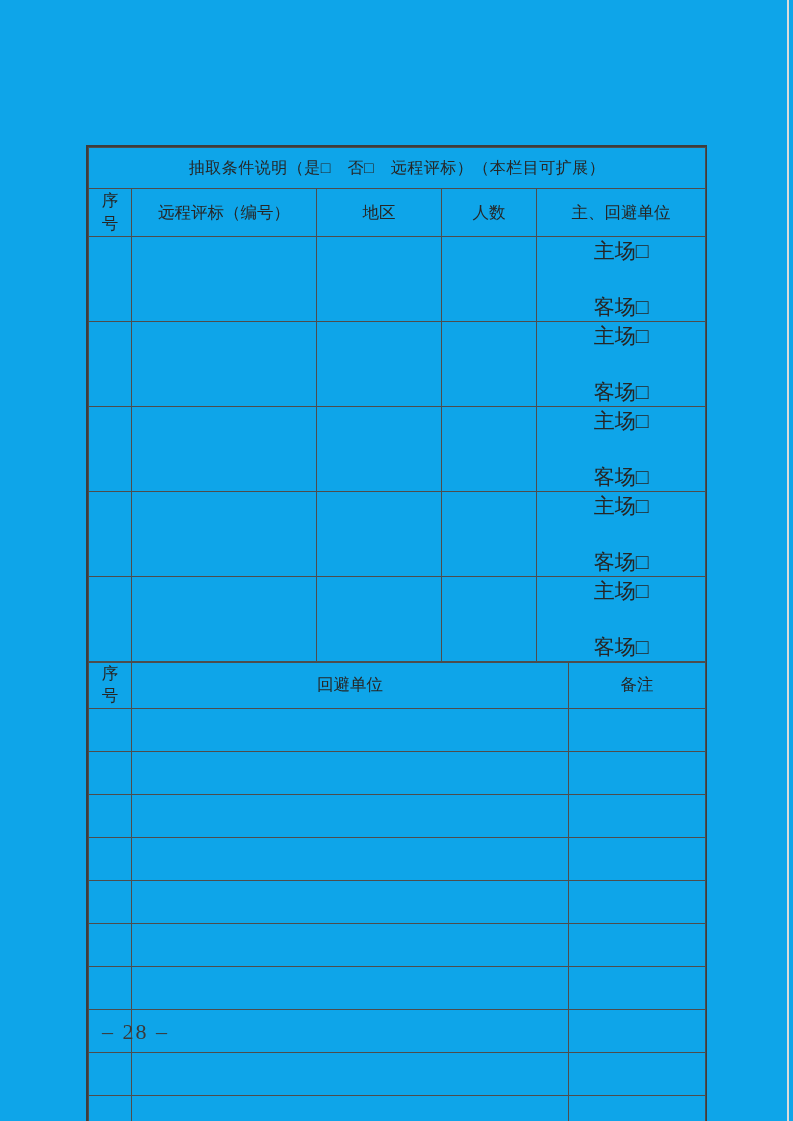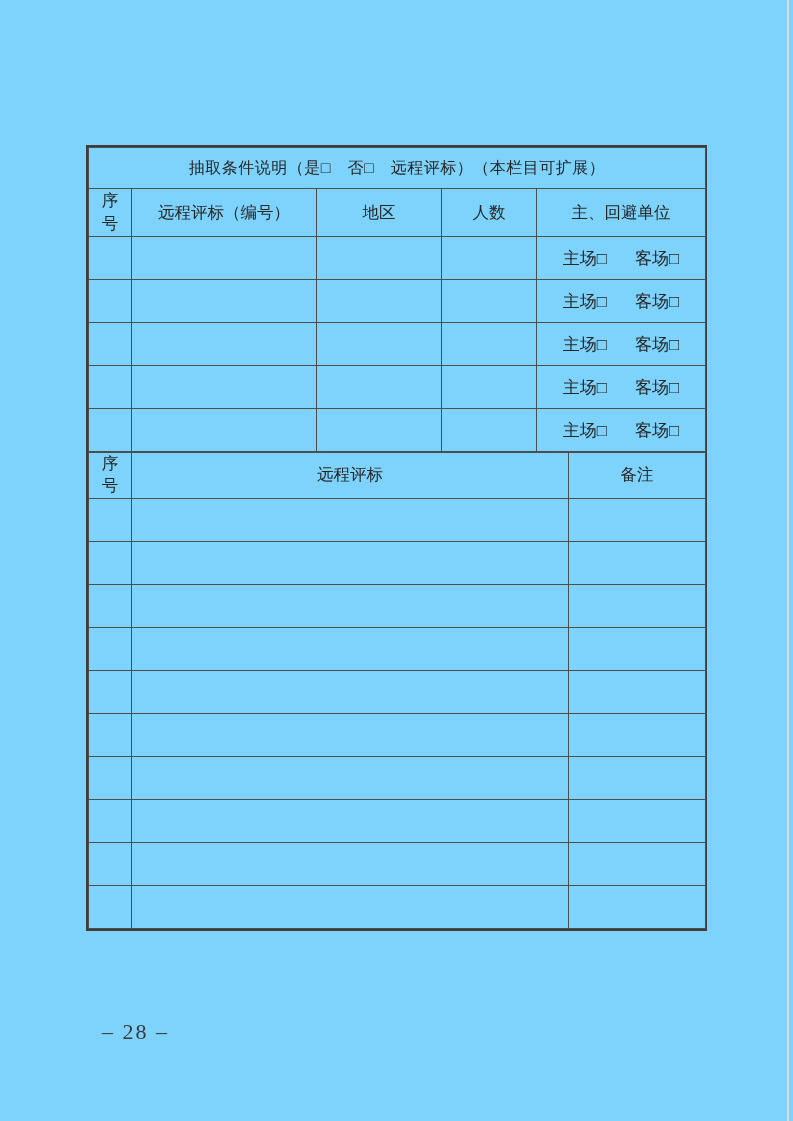--- a/index.html
+++ b/index.html
@@ -4,21 +4,21 @@
 <style>
   html, body {
     margin: 0;
     padding: 0;
     background: #ffffff;
   }
   .page {
     position: relative;
     width: 793px;
     height: 1121px;
-    background: #7dd3fc;
+    background: #0ea5e9;
     font-family: "Liberation Serif", "DejaVu Serif", serif;
     color: #262626;
     overflow: hidden;
   }
   .scan-edge {
     position: absolute;
     top: 0;
     right: 4px;
     width: 2px;
     height: 100%;
@@ -53,21 +53,22 @@
     display: inline-block;
     width: 1.15em;
     word-break: break-all;
     line-height: 1.35;
   }
   .venue-flex {
     display: flex;
     justify-content: center;
     align-items: center;
     gap: 28px;
-    font-size: 17px;
+    font-size: 21px;
+    flex-direction: column;
   }
   .page-number {
     position: absolute;
     left: 102px;
     top: 1019px;
     font-size: 22px;
     letter-spacing: 2px;
     color: #3a3a3a;
   }
 </style>
@@ -164,21 +165,21 @@
 
     <table class="t2">
       <colgroup>
         <col style="width:43px">
           <col style="width:437px">
           <col style="width:137px">
       </colgroup>
       <tbody>
         <tr class="head-row">
           <td><span class="two-line">序号</span></td>
-          <td>远程评标</td>
+          <td>回避单位</td>
           <td>备注</td>
         </tr>
 
       <tr class="data-row">
             <td></td>
             <td></td>
             <td></td>
           </tr>
           <tr class="data-row">
             <td></td>

